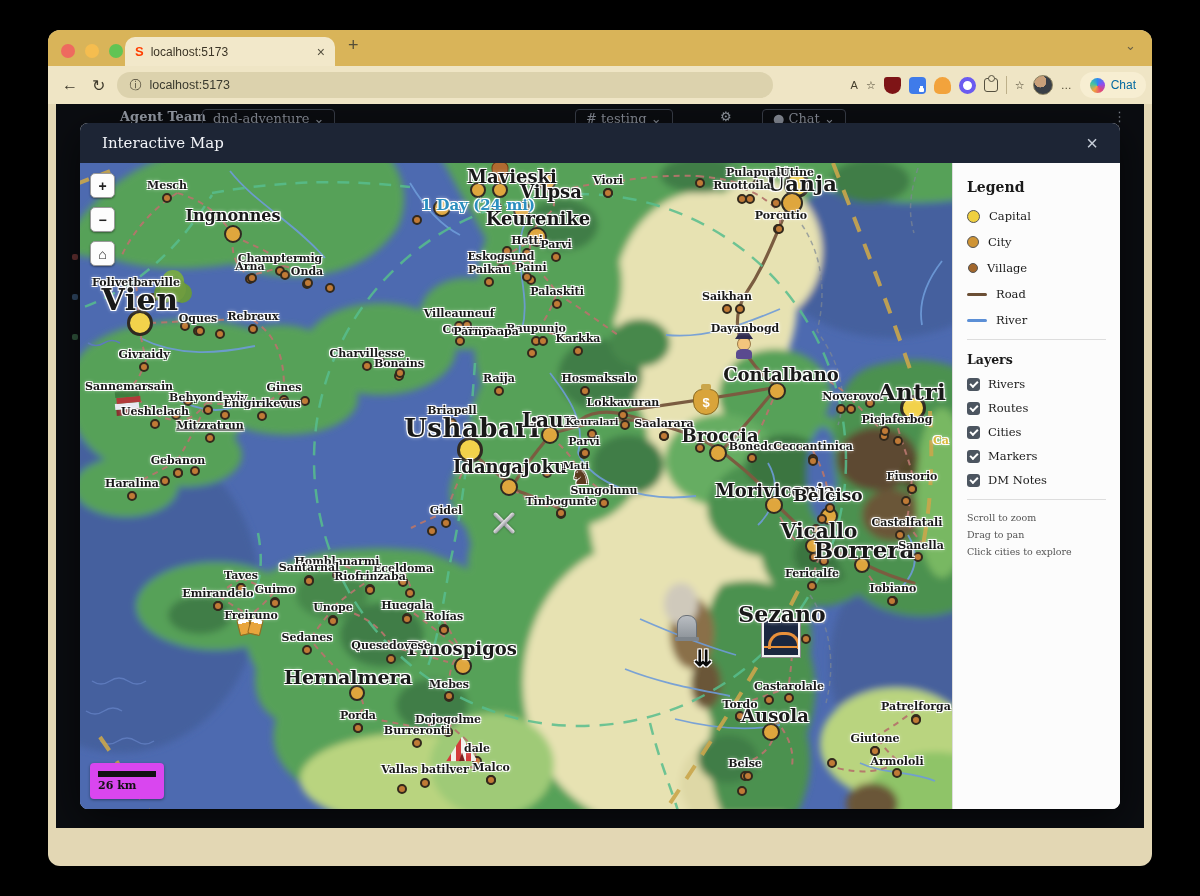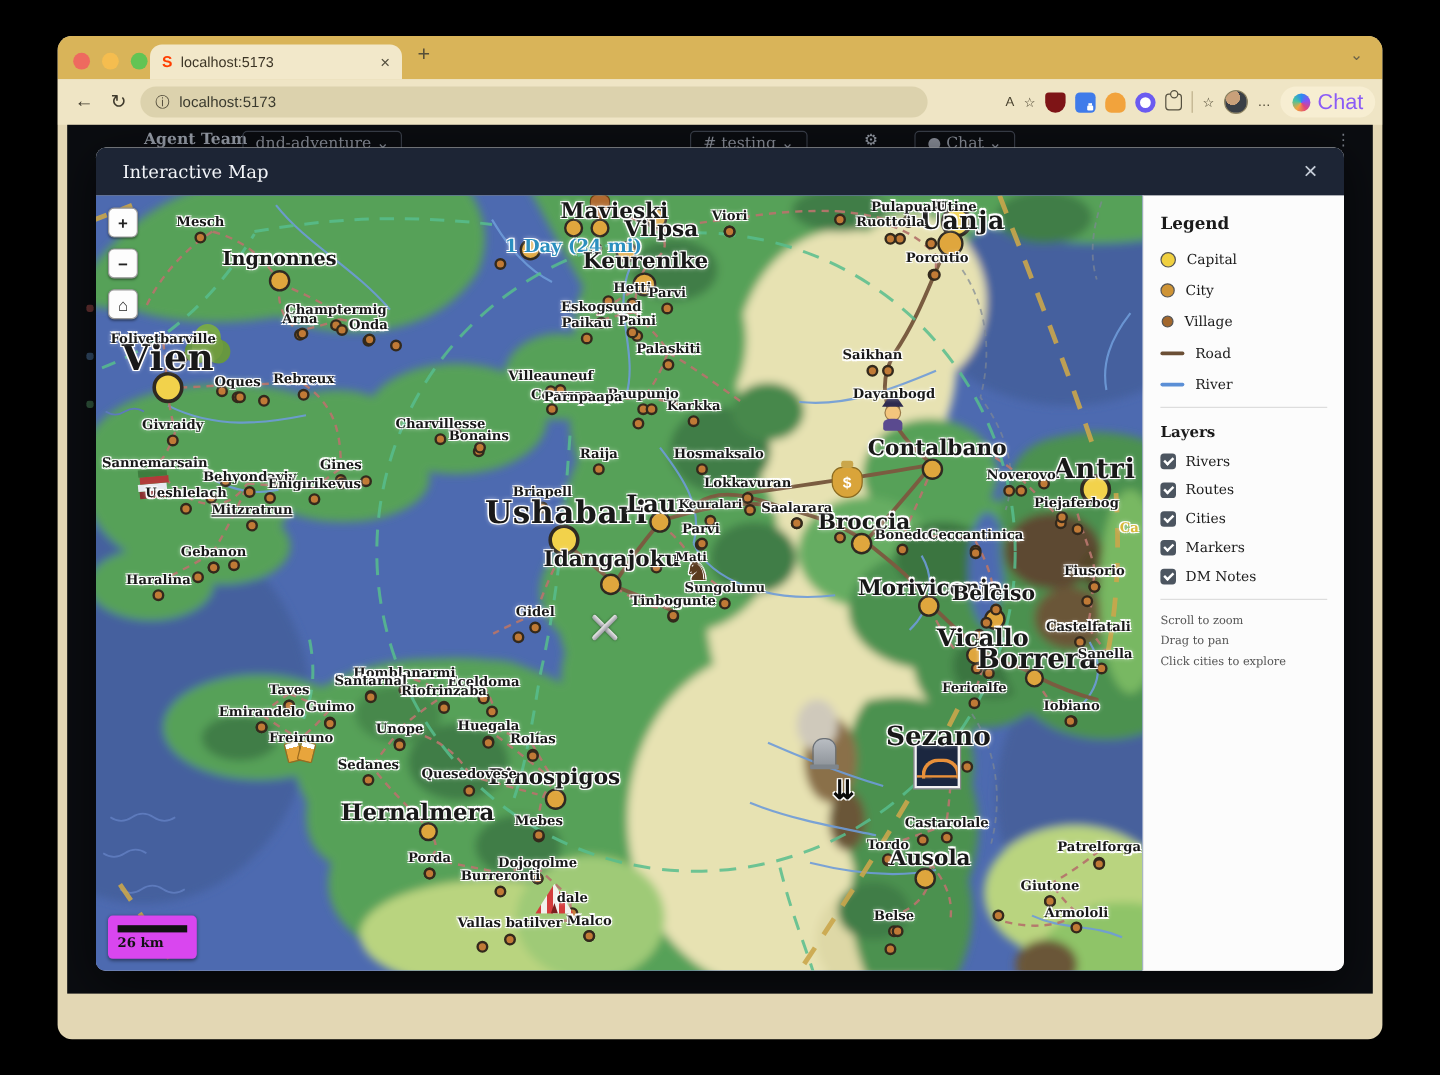--- a/index.html
+++ b/index.html
@@ -37,21 +37,21 @@
   .ico-ring{background:#fff;border:4px solid #6b5bf0;border-radius:50%;width:9px;height:9px;}
   .ico-puzzle{border:1.5px solid #55503f;border-radius:3px;width:12px;height:12px;position:relative;}
   .ico-puzzle::before{content:"";position:absolute;top:-4px;left:3px;width:5px;height:5px;border:1.5px solid #55503f;border-radius:50%;background:#efe5c5;}
   .ico-divider{width:1px;height:18px;background:#bdb08a;border-radius:0;}
   .ico-text{background:none;width:auto;}
   .avatar{width:18px;height:18px;border-radius:50%;background:radial-gradient(circle at 35% 30%,#c9a07a 0 35%,#3a3f46 36%);border:1px solid #8a8060;}
   .chatbtn{height:26px;background:#f7eed2;border-radius:13px;display:flex;align-items:center;
     padding:0 10px;gap:6px;}
   .copilot{width:15px;height:15px;border-radius:50%;
     background:conic-gradient(#2a8cf0,#8a4ff2,#e0457b,#f2a33c,#45c4a0,#2a8cf0);}
-  .chatlabel{font-size:18px;color:#8b5cf6;}
+  .chatlabel{font-size:12px;color:#0369a1;}
   
   .page{position:absolute;left:8px;top:74px;width:1088px;height:724px;background:#0b0d11;overflow:hidden;}
   .appstrip{position:absolute;left:0;top:0;width:100%;height:19px;overflow:hidden;color:#9aa0ab;}
   .appstrip>div{position:absolute;top:5px;font-family:"DejaVu Serif",serif;font-size:13px;white-space:nowrap;}
   .app-title{left:64px;font-weight:bold;}
   .app-pill{left:146px;border:1px solid #3a3f4a;border-radius:4px;padding:1px 10px;font-size:11.5px;color:#8a8f9a;}
   .app-channel{left:519px;border:1px solid #3a3f4a;border-radius:4px;padding:1px 10px;font-size:11.5px;color:#8a8f9a;}
   .app-gear{left:664px;font-size:12px;}
   .app-chat{left:706px;border:1px solid #3a3f4a;border-radius:4px;padding:1px 10px;font-size:11.5px;color:#8a8f9a;}
   .app-kebab{left:1057px;color:#7a7f89;}

